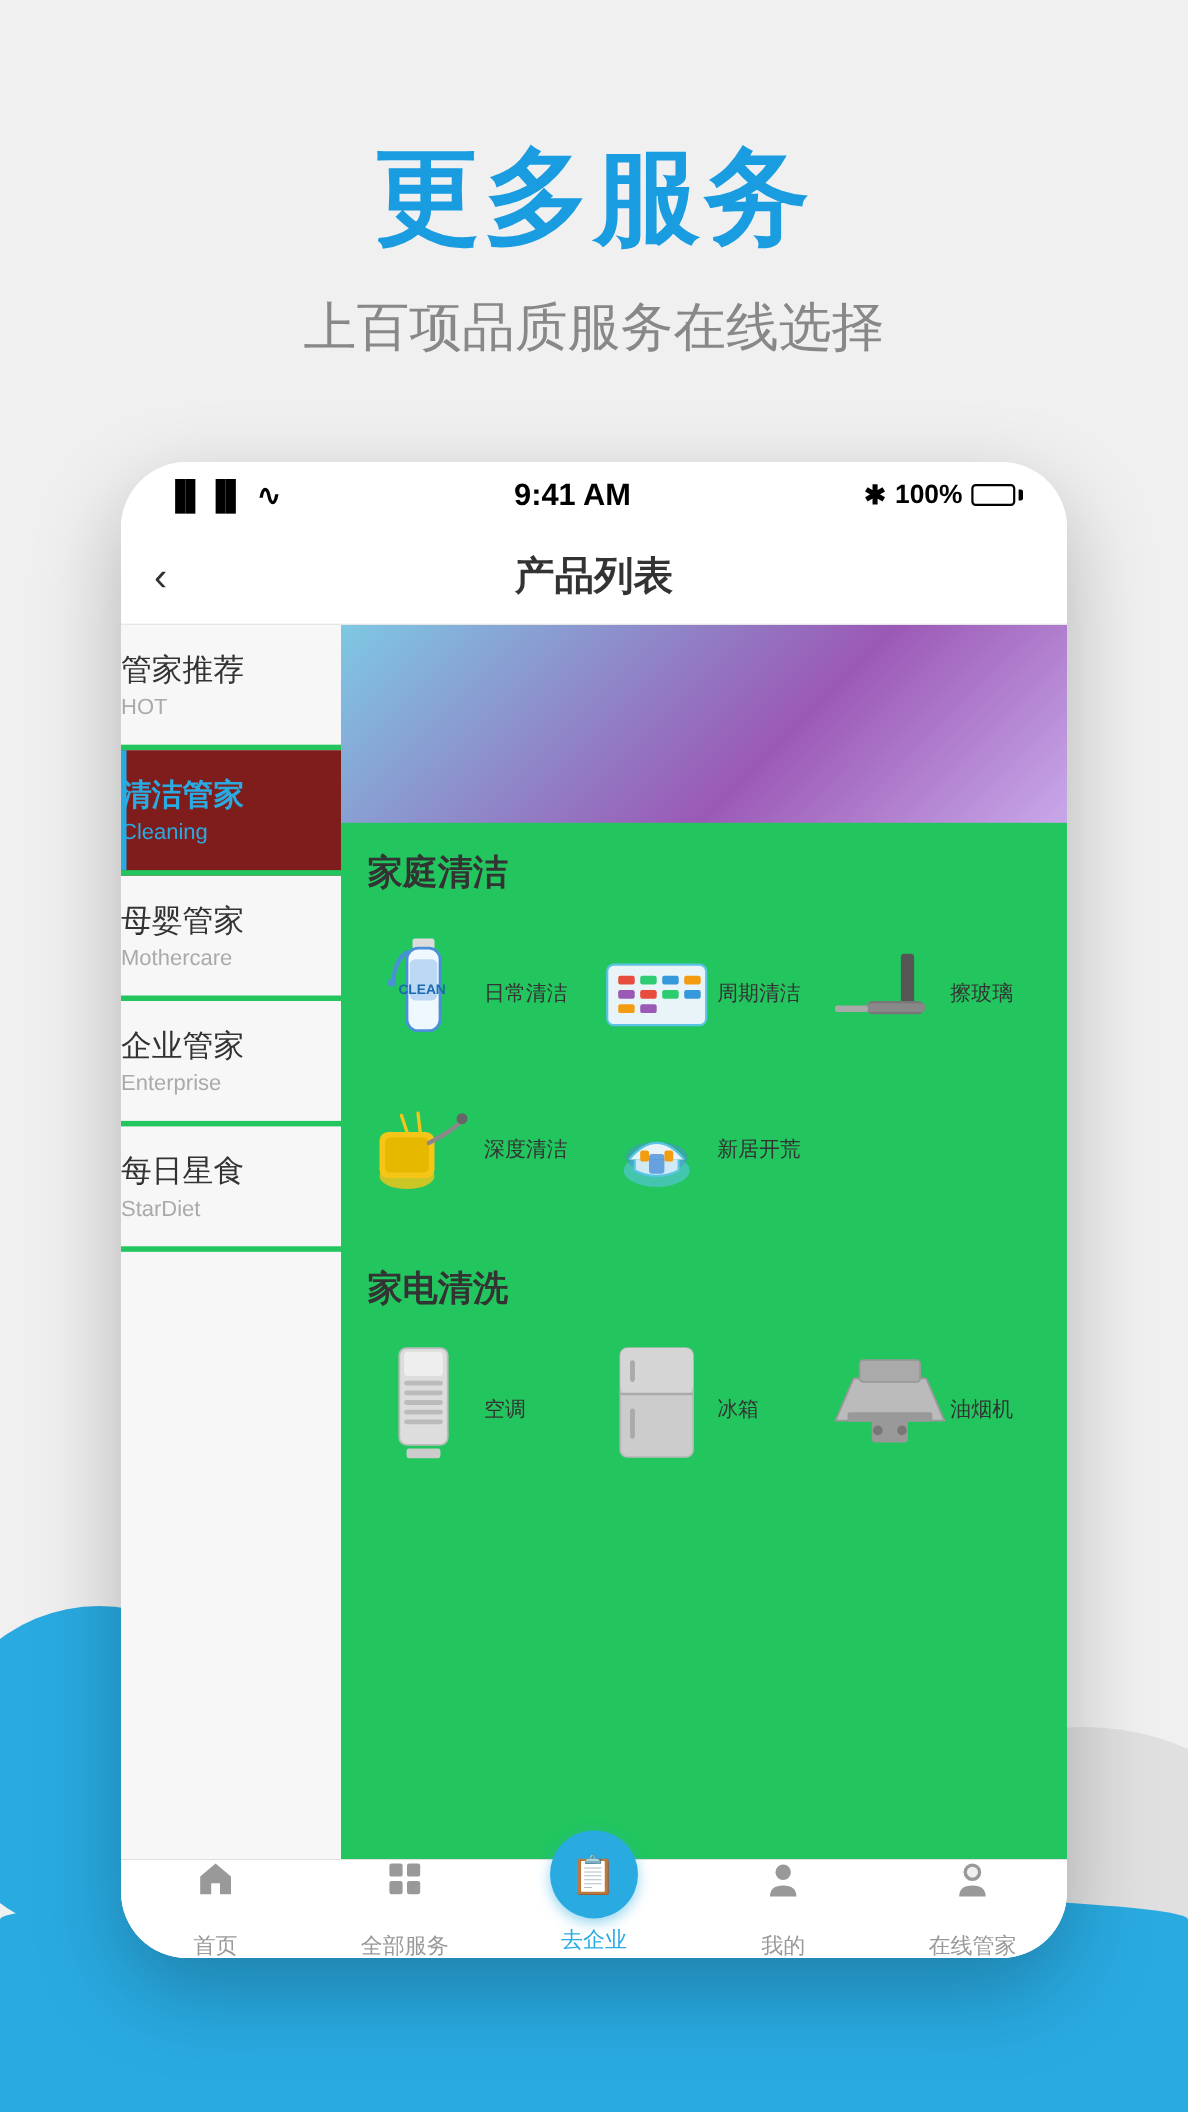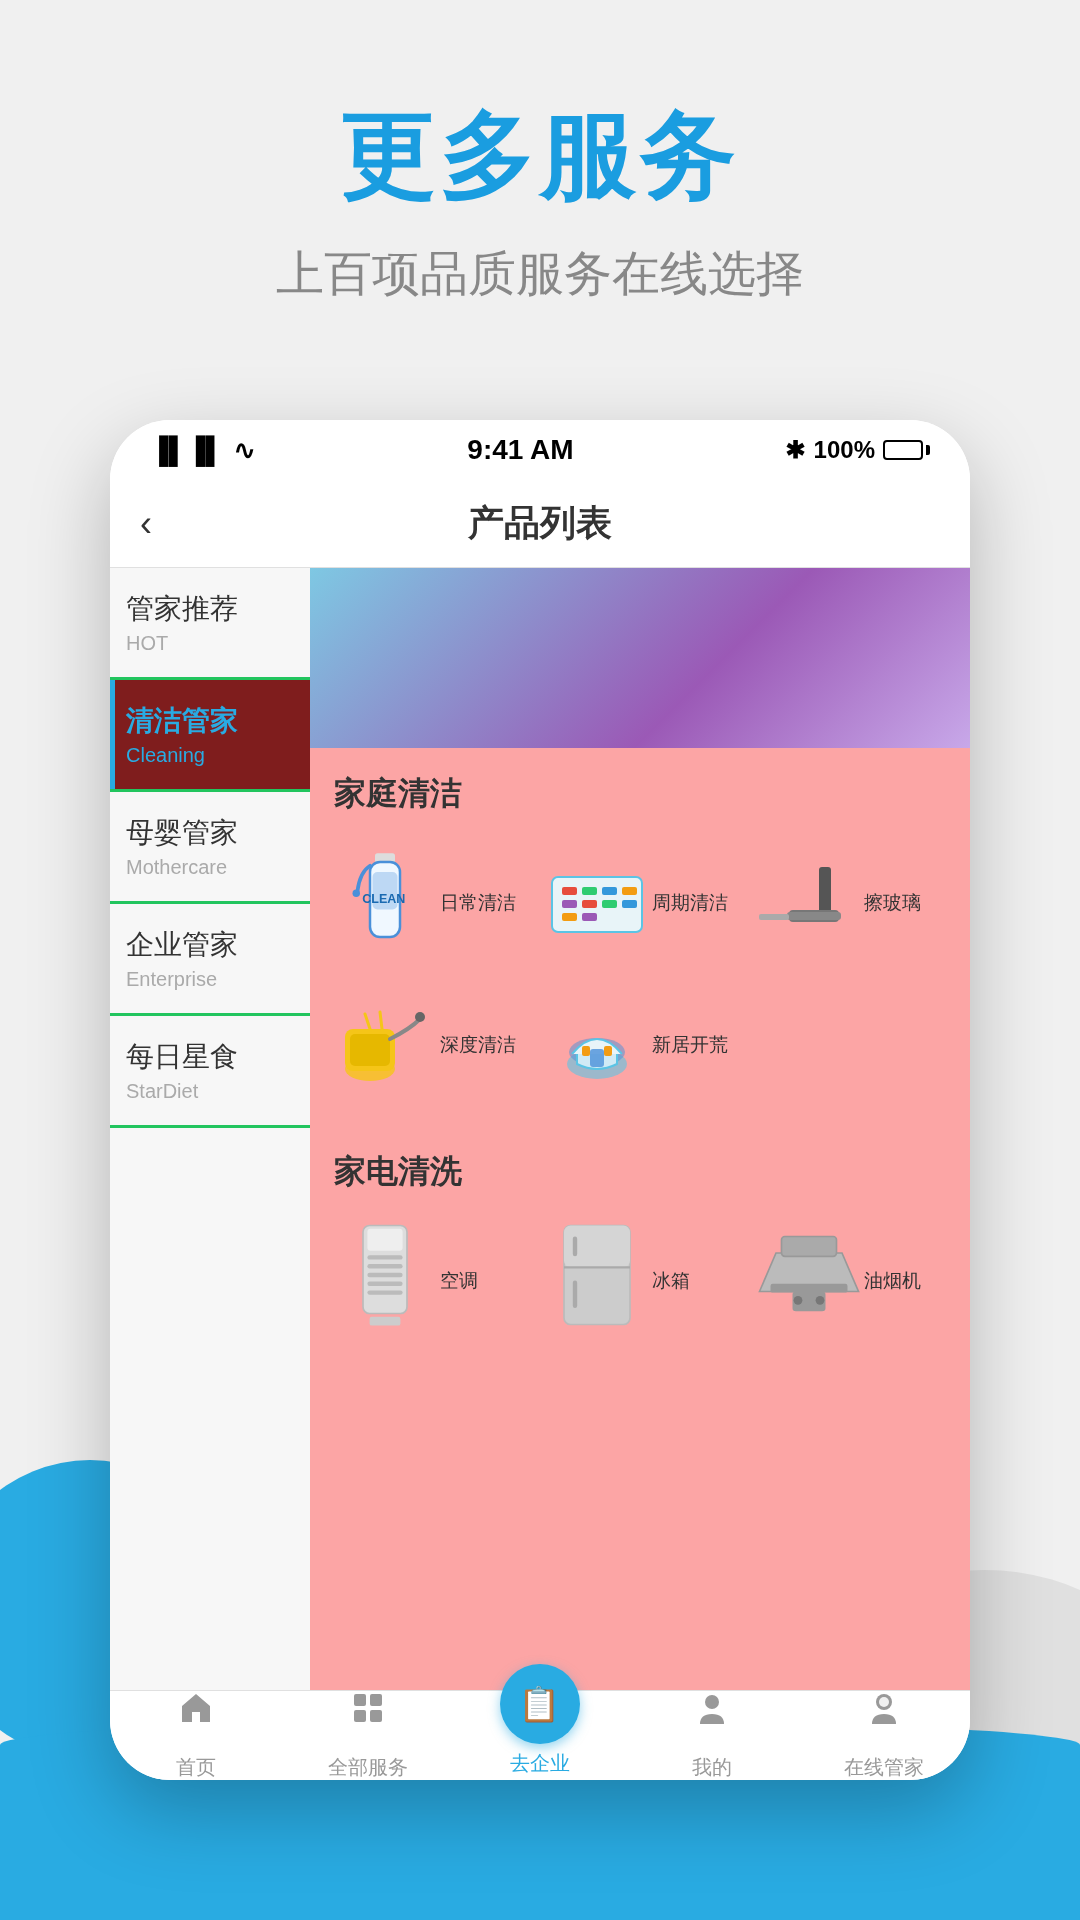--- a/index.html
+++ b/index.html
@@ -38,21 +38,21 @@
       left: 0;
       width: 100%;
       height: 200px;
       background: #29abe2;
       border-radius: 60% 60% 0 0 / 30px 30px 0 0;
     }
 
     
     .header-section {
       text-align: center;
-      padding-top: 92px;
+      padding-top: 116px;
       padding-bottom: 80px;
     }
     .header-title {
       font-size: 96px;
       font-weight: 700;
       color: #1a9de0;
       letter-spacing: 4px;
     }
     .header-subtitle {
       font-size: 48px;
@@ -156,22 +156,22 @@
     }
 
     
     .sidebar {
       width: 200px;
       background: #f7f7f7;
       flex-shrink: 0;
       overflow-y: auto;
     }
     .sidebar-item {
-      padding: 22px 16px;
-      border-bottom: 3px solid #22c55e;
+      padding: 22px 0;
+      border-bottom: 5px solid #22c55e;
       cursor: pointer;
       position: relative;
     }
     .sidebar-item.active {
       background: #7f1d1d;
     }
     .sidebar-item.active::before {
       content: '';
       position: absolute;
       left: 0;
@@ -194,21 +194,21 @@
       margin-top: 4px;
     }
     .sidebar-item.active .sidebar-item-sub {
       color: #29abe2;
     }
 
     
     .right-content {
       flex: 1;
       overflow-y: auto;
-      background: #fca5a5;
+      background: #22c55e;
     }
 
     
     .banner {
       width: 100%;
       height: 180px;
       background: linear-gradient(135deg, #7ec8e3 0%, #9b59b6 60%, #c8a8e9 100%);
       flex-shrink: 0;
     }
 

